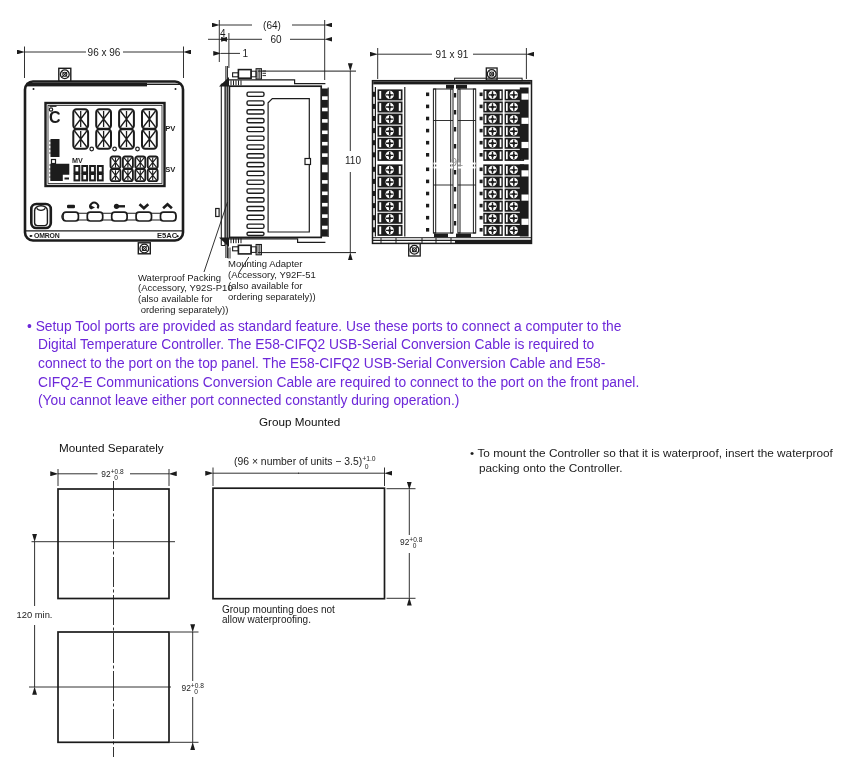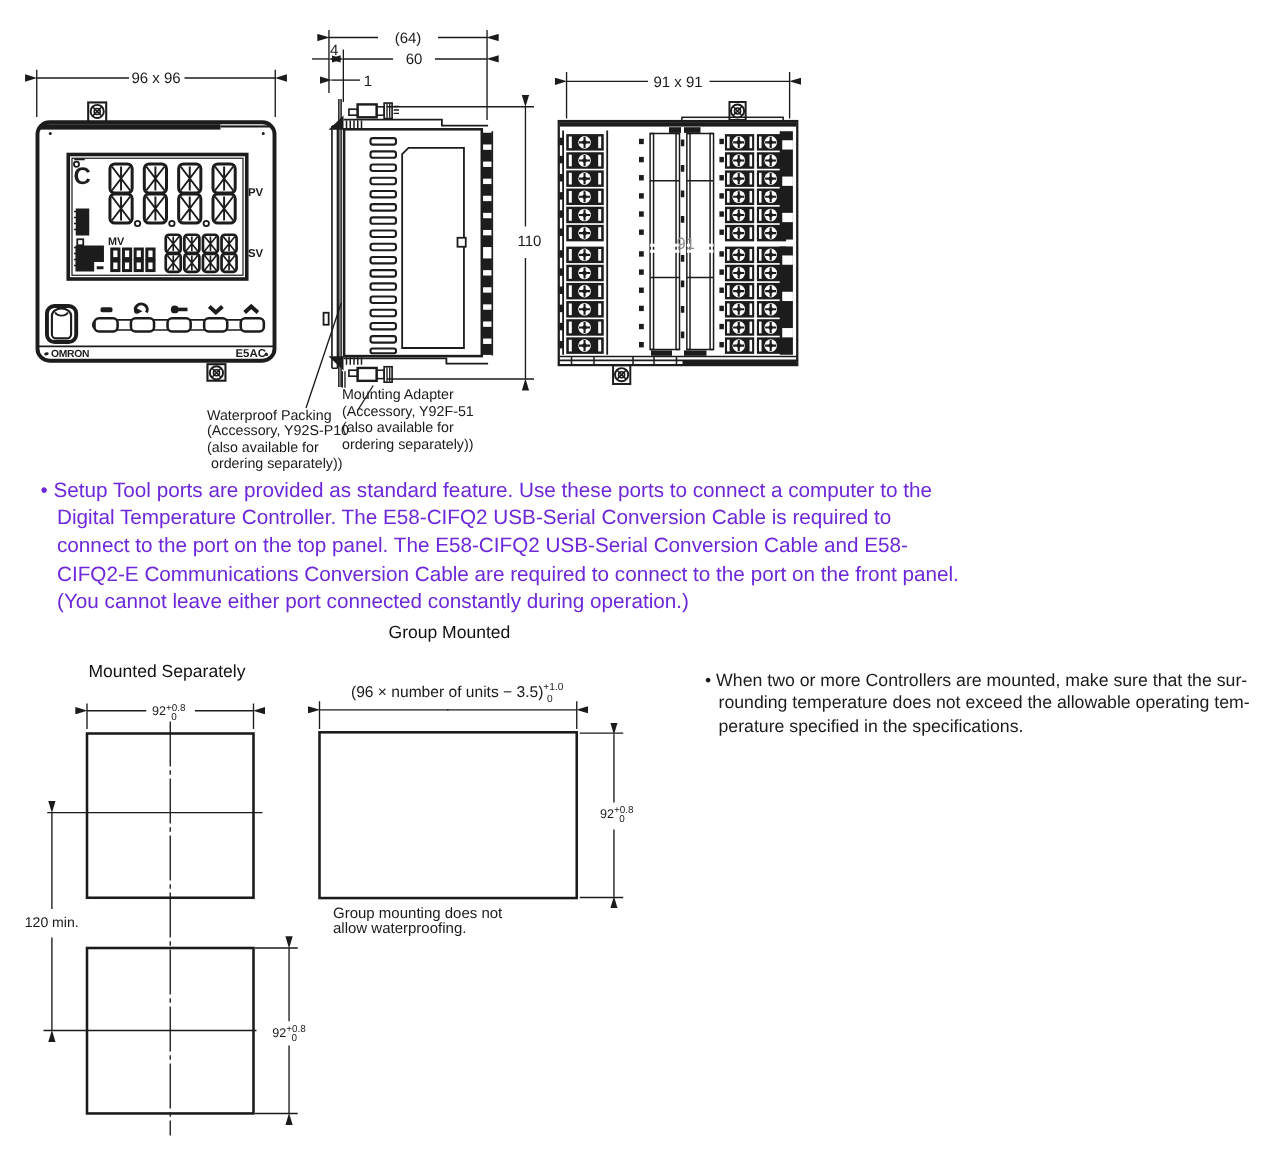--- a/index.html
+++ b/index.html
@@ -428,16 +428,16 @@
 
 <div class="abs t1 bl" style="left:27px;top:317.5px">•&nbsp;Setup Tool ports are provided as standard feature. Use these ports to connect a computer to the<br>Digital Temperature Controller. The E58-CIFQ2 USB-Serial Conversion Cable is required to<br>connect to the port on the top panel. The E58-CIFQ2 USB-Serial Conversion Cable and E58-<br>CIFQ2-E Communications Conversion Cable are required to connect to the port on the front panel.<br>(You cannot leave either port connected constantly during operation.)</div>
 
 <div class="abs hd" style="left:59px;top:441.2px">Mounted Separately</div>
 <div class="abs hd" style="left:259px;top:415px">Group Mounted</div>
 <div class="abs" style="left:234px;top:455px;font-size:10.4px;white-space:nowrap">(96 × number of units − 3.5)<sup style="font-size:6.8px">+1.0</sup><sub style="font-size:6.8px;margin-left:-11px">0</sub></div>
 
 <div class="abs cap" style="left:222px;top:604.8px">Group mounting does not<br>allow waterproofing.</div>
 
 <div class="abs t2" style="left:470px;top:445.5px">
-<div class="bl2">•&nbsp;When two or more Controllers are mounted, make sure that the sur-<br>rounding temperature does not exceed the allowable operating tem-<br>perature specified in the specifications.</div>
+<div class="bl2">•&nbsp;To mount the Controller so that it is waterproof, insert the waterproof<br>packing onto the Controller.</div>
 </div>
 
 </div>
 
 </body></html>

